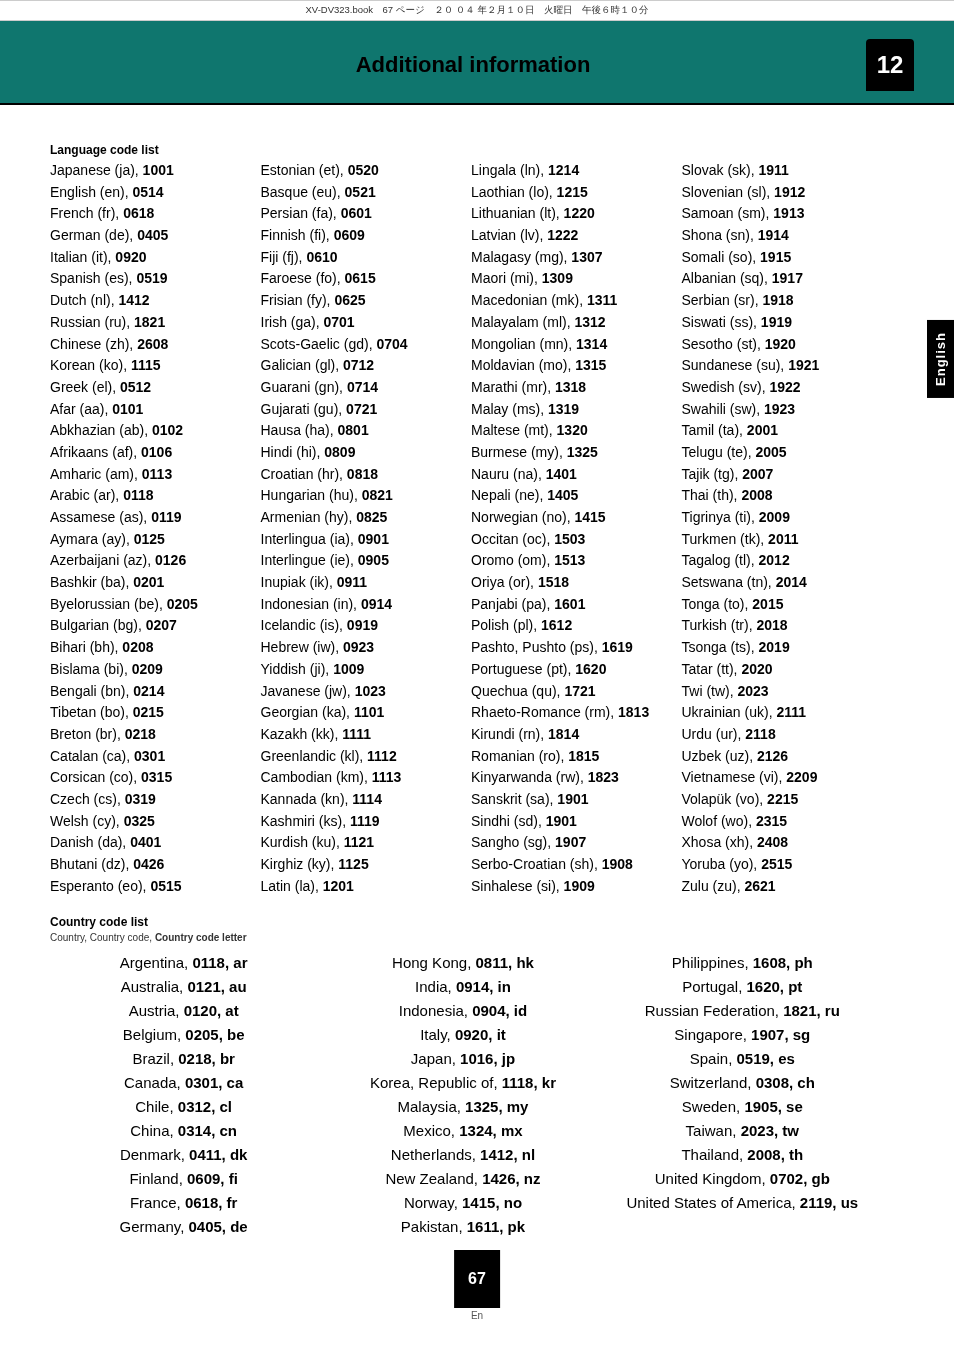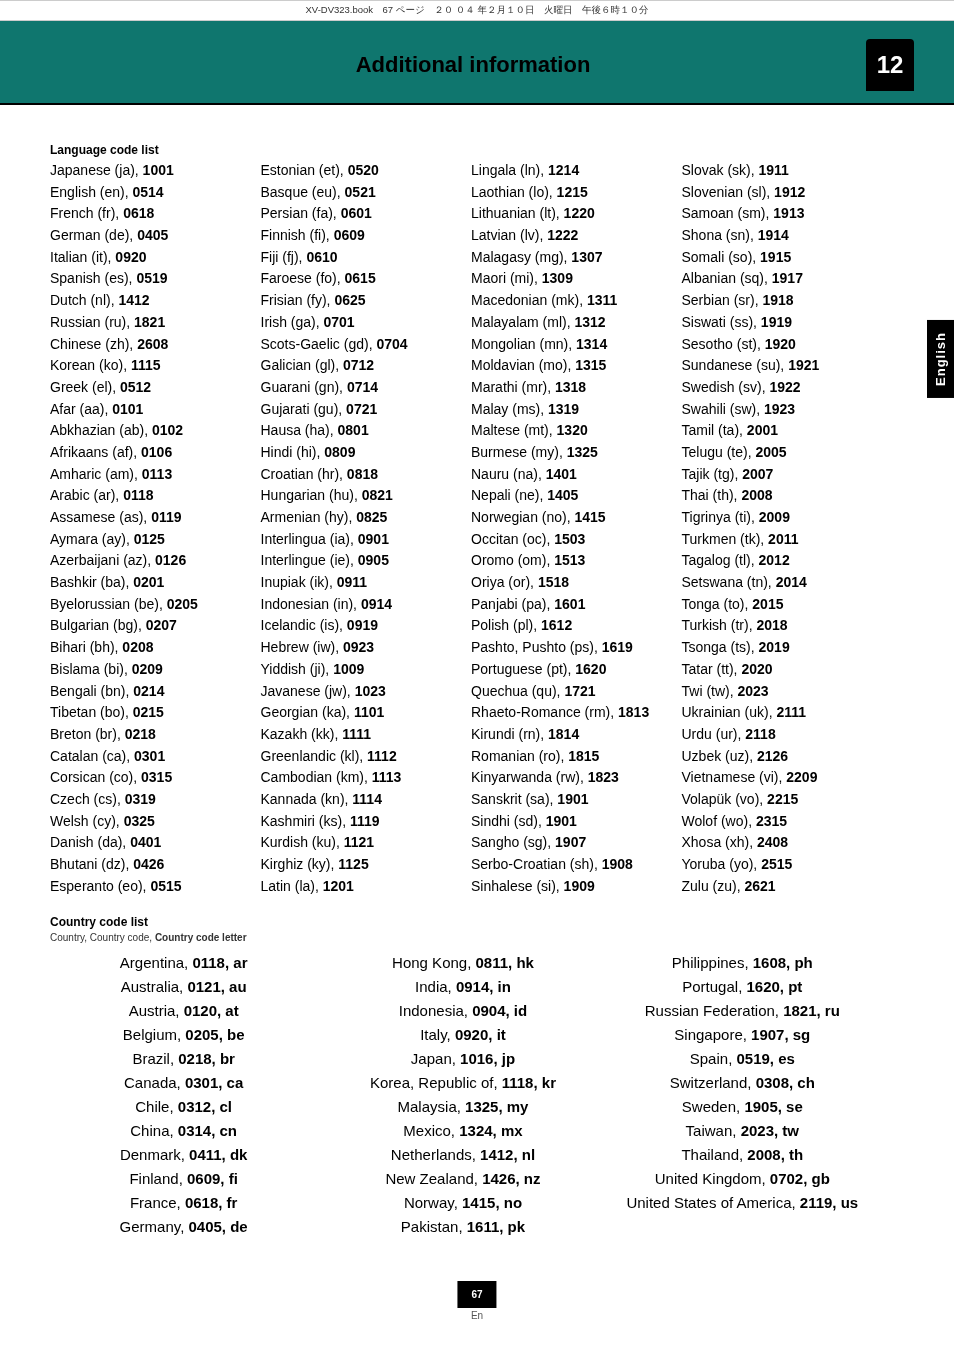--- a/index.html
+++ b/index.html
@@ -132,23 +132,23 @@
       position: absolute;
       bottom: 30px;
       left: 50%;
       transform: translateX(-50%);
       text-align: center;
     }
 
     .page-number-box {
       background: #000;
       color: #fff;
-      font-size: 10px;
-      font-weight: bold;
-      padding: 8px 14px;
+      font-size: 16px;
+      font-weight: bold;
+      padding: 20px 14px;
       display: inline-block;
       margin-bottom: 2px;
     }
 
     .page-en {
       font-size: 10px;
       color: #555;
     }
 
     .top-header-bar {

